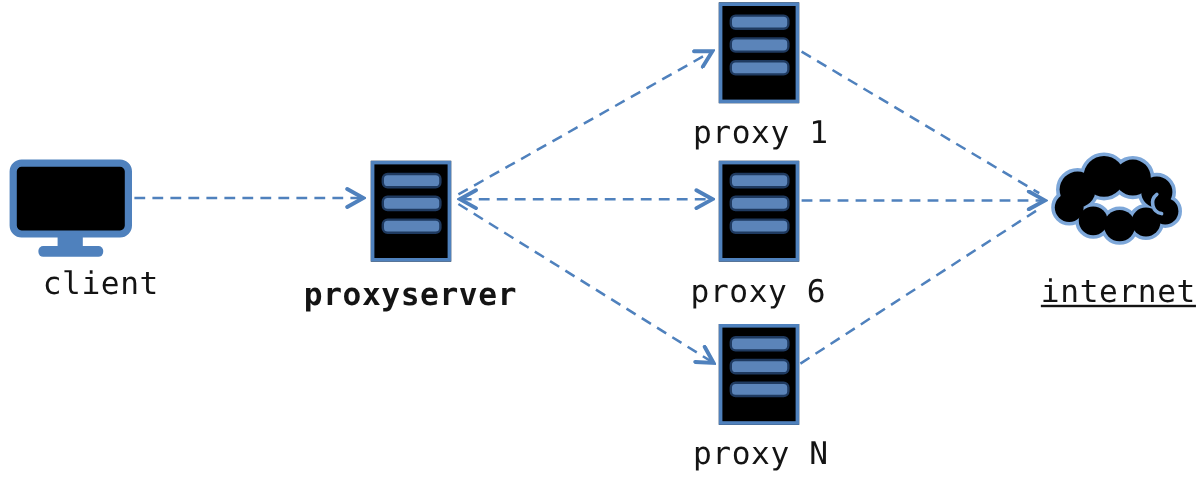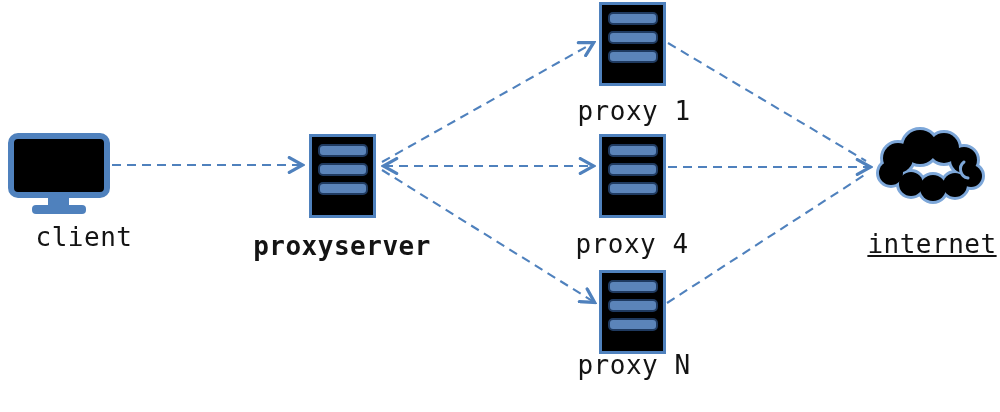--- a/index.html
+++ b/index.html
@@ -126,30 +126,30 @@
     </div>
     <div class="node-label" style="left:634px; top:96px;">proxy 1</div>
   </div>
 
   <div>
     <div class="server at-proxy2">
       <div class="bar"></div>
       <div class="bar"></div>
       <div class="bar"></div>
     </div>
-    <div class="node-label" style="left:632px; top:229px;">proxy 4</div>
+    <div class="node-label" style="left:632px; top:229px;">proxy 6</div>
   </div>
 
   <div>
     <div class="server at-proxyN">
       <div class="bar"></div>
       <div class="bar"></div>
       <div class="bar"></div>
     </div>
-    <div class="node-label" style="left:634px; top:350px;">proxy N</div>
+    <div class="node-label" style="left:634px; top:364px;">proxy N</div>
   </div>
 
   <div>
     <svg class="cloud" viewBox="0 0 118 84" xmlns="http://www.w3.org/2000/svg">
 
       <g fill="#000000" stroke="#7da7d9" stroke-width="6">
         <circle cx="26" cy="36" r="15"></circle>
         <circle cx="48" cy="25" r="17"></circle>
         <circle cx="72" cy="26" r="15"></circle>
         <circle cx="92" cy="38" r="13"></circle>

